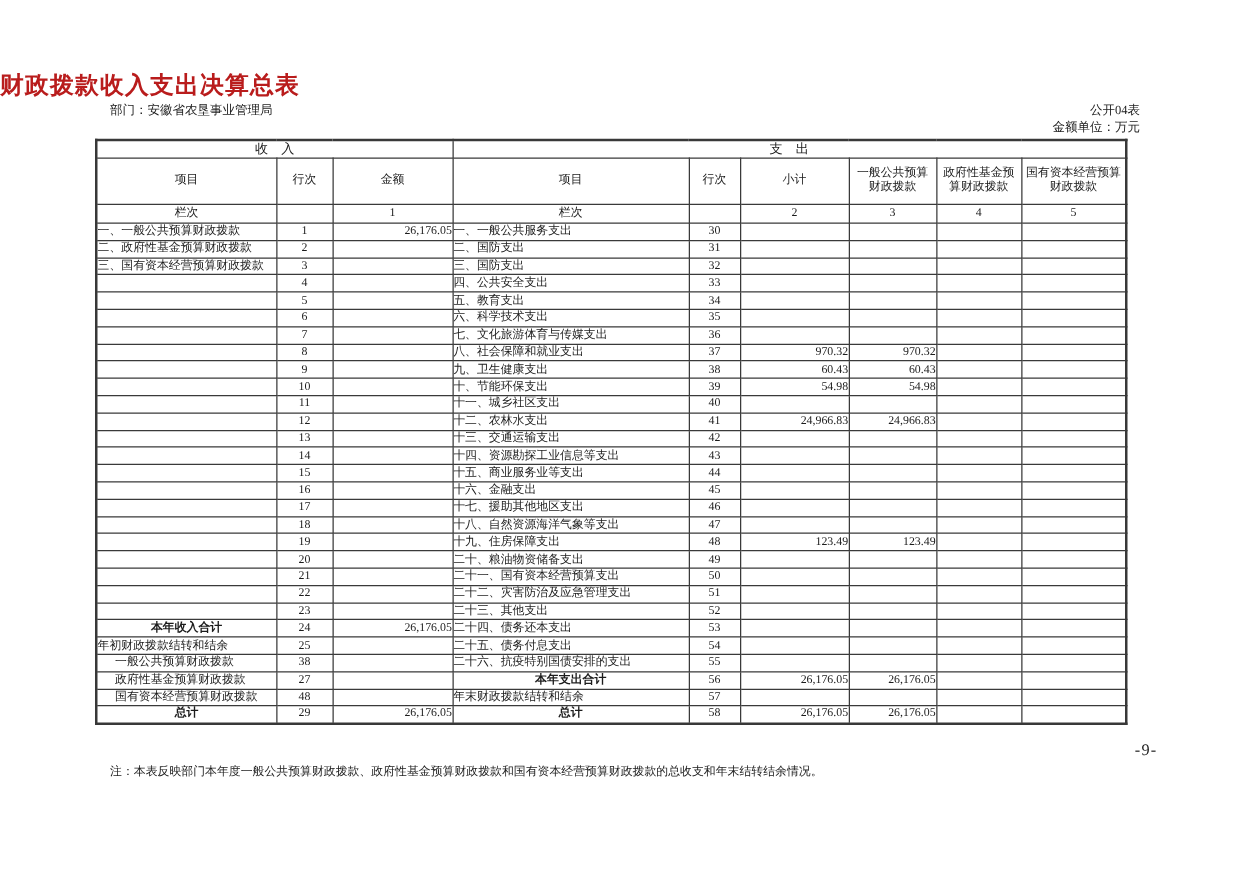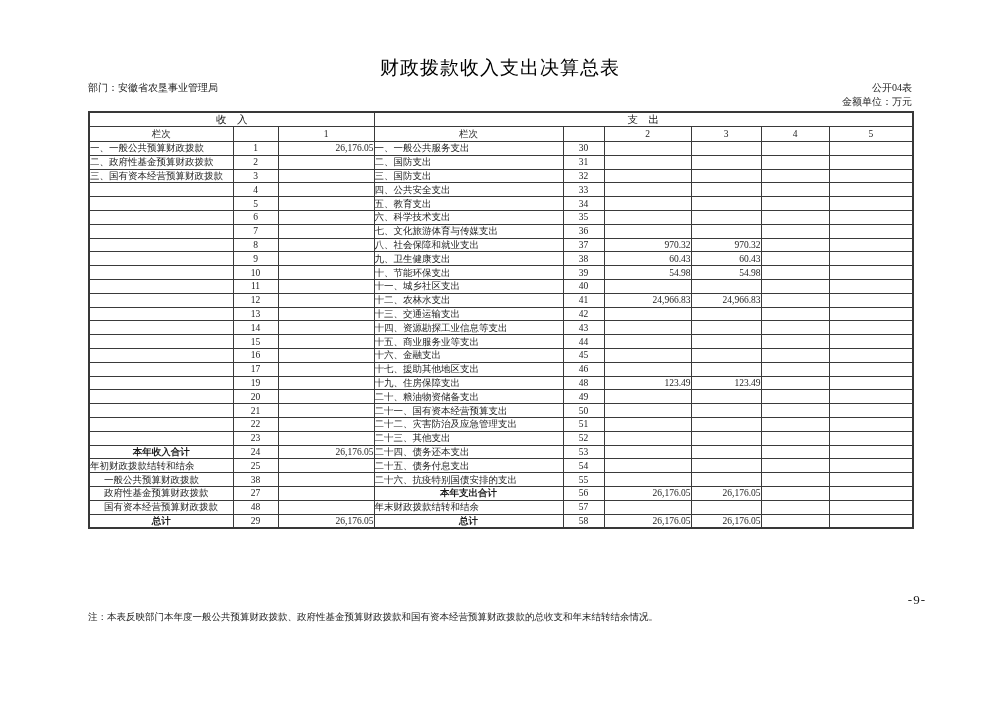--- a/index.html
+++ b/index.html
@@ -8,45 +8,45 @@
     width: 1000px;
     height: 707px;
     background: #ffffff;
     font-family: "Liberation Serif", "DejaVu Serif", serif;
     color: #1c1c1c;
     overflow: hidden;
   }
   .doc-title {
     position: absolute;
     top: 55px; left: 0; right: 0;
-    text-align: center;
+    text-align: left;
     font-family: "Liberation Sans", "DejaVu Sans", sans-serif;
-    font-weight: normal;
+    font-weight: bold;
     font-size: 19px;
     letter-spacing: 1px;
-    color: #000000;
+    color: #b91c1c;
   }
   .table-code {
     position: absolute;
     top: 81px; right: 88px;
     font-size: 10px;
   }
   .dept-line {
     position: absolute;
     top: 81px; left: 88px;
     font-size: 10px;
   }
   .unit-line {
     position: absolute;
     top: 95px; right: 88px;
     font-size: 10px;
   }
   .tbl-wrap {
     position: absolute;
-    top: 111px; left: 88px;
+    top: 111px; left: 76px;
   }
   table.t {
     border-collapse: collapse;
     table-layout: fixed;
     width: 824px;
     border: 2px solid #383838;
   }
   table.t td {
     border: 1px solid #3a3a3a;
     font-size: 9.5px;
@@ -115,20 +115,31 @@
           <col style="width:87px">
         <col style="width:70px">
           <col style="width:68px">
           <col style="width:84px">
       </colgroup>
       <thead>
         <tr class="sec-row">
           <td colspan="3">收    入</td>
           <td colspan="6">支    出</td>
         </tr>
+        <tr class="hdr-row">
+          <td>项目</td>
+          <td>行次</td>
+          <td>金额</td>
+          <td>项目</td>
+          <td>行次</td>
+          <td>小计</td>
+          <td>一般公共预算财政拨款</td>
+          <td>政府性基金预算财政拨款</td>
+          <td>国有资本经营预算财政拨款</td>
+        </tr>
         <tr class="lanci-row">
           <td>栏次</td>
           <td></td>
           <td>1</td>
           <td>栏次</td>
           <td></td>
           <td>2</td>
           <td>3</td>
           <td>4</td>
           <td>5</td>
@@ -317,20 +328,31 @@
             <td class="amount"></td>
             <td class="item">十七、援助其他地区支出</td>
             <td class="line">46</td>
             <td class="amount"></td>
             <td class="amount"></td>
             <td class="amount"></td>
             <td class="amount"></td>
           </tr>
           <tr>
             <td class="item"></td>
+            <td class="line">18</td>
+            <td class="amount"></td>
+            <td class="item">十八、自然资源海洋气象等支出</td>
+            <td class="line">47</td>
+            <td class="amount"></td>
+            <td class="amount"></td>
+            <td class="amount"></td>
+            <td class="amount"></td>
+          </tr>
+          <tr>
+            <td class="item"></td>
             <td class="line">19</td>
             <td class="amount"></td>
             <td class="item">十九、住房保障支出</td>
             <td class="line">48</td>
             <td class="amount">123.49</td>
             <td class="amount">123.49</td>
             <td class="amount"></td>
             <td class="amount"></td>
           </tr>
           <tr>

